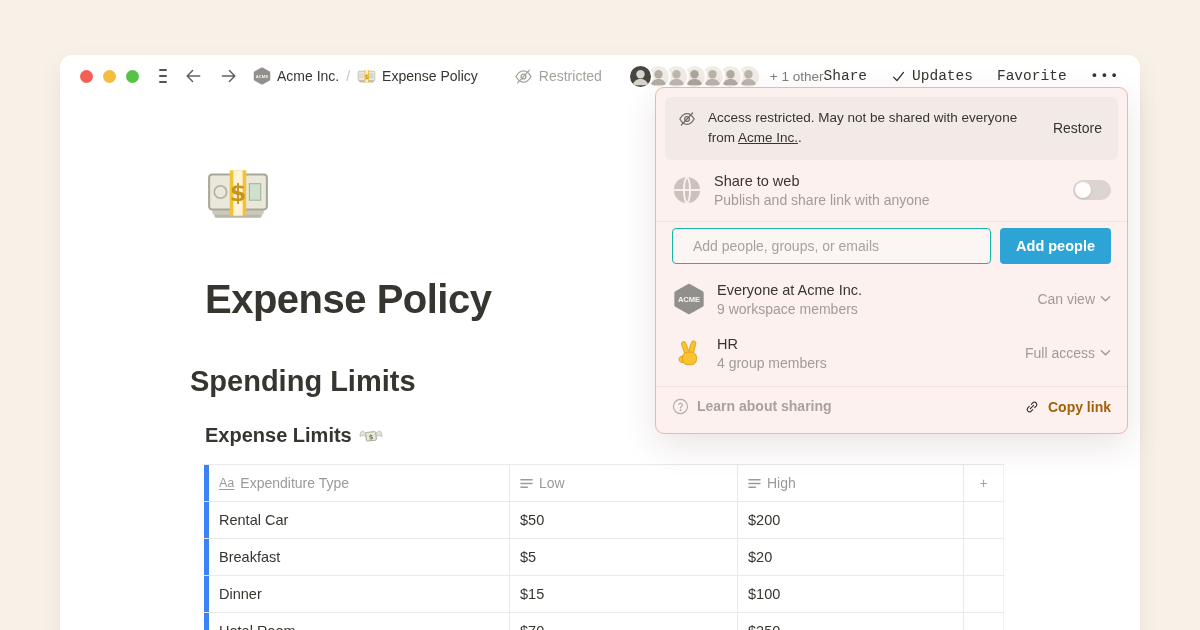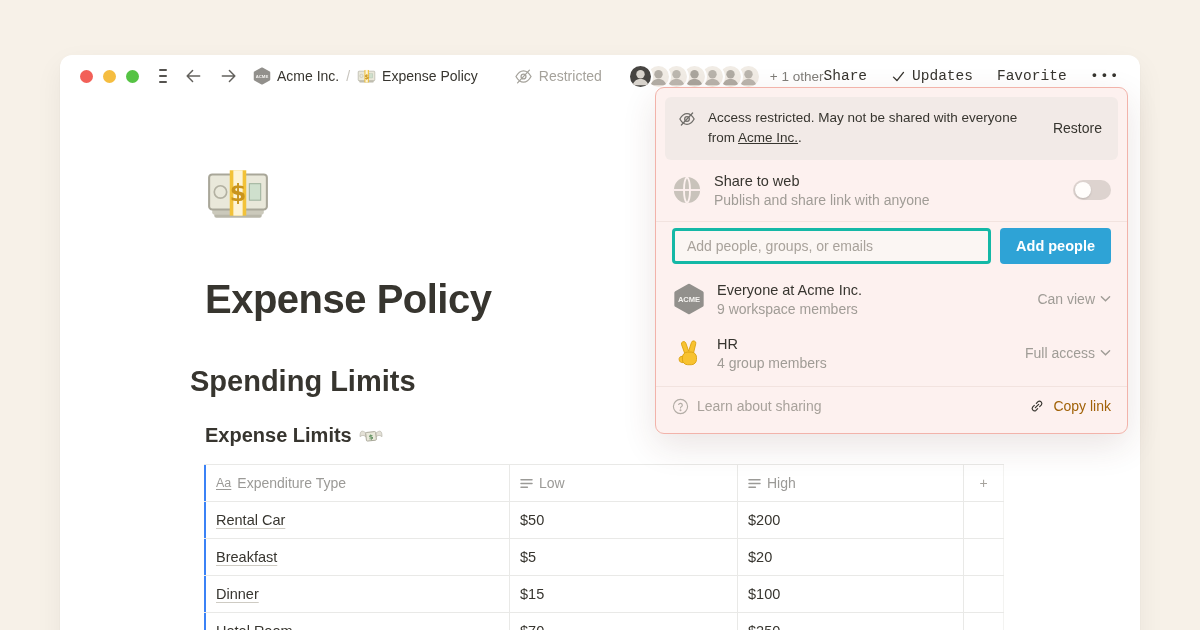--- a/index.html
+++ b/index.html
@@ -35,50 +35,50 @@
   
   .page-icon { position:absolute; left:145px; top:106px; width:66px; height:66px; }
   .doc-title { position:absolute; left:145px; top:222px; font-size:40px; font-weight:700; letter-spacing:-0.5px; }
   .h2 { position:absolute; left:130px; top:310px; font-size:29px; font-weight:700; }
   .h3 { position:absolute; left:145px; top:369px; font-size:20px; font-weight:700; display:flex; align-items:center; gap:7px; }
 
   .db-table { position:absolute; left:144px; top:409px; width:800px; font-size:14.5px; }
   .t-row { display:grid; grid-template-columns:306px 228px 226px 40px; border-bottom:1px solid #e9e9e7; }
   .t-row.head { border-top:1px solid #e9e9e7; color:#9b9a97; font-size:14px; }
   .t-cell { padding:8px 10px; min-height:36px; display:flex; align-items:center; gap:6px; border-right:1px solid #e9e9e7; }
-  .t-cell:first-child{ border-left:2px solid #3b82f6; }
+  .t-cell:first-child{ border-left:5px solid #3b82f6; }
   .t-cell.plus { justify-content:center; color:#a5a29c; border-right:1px solid #f3f3f1; }
-  .t-cell.title-cell span { text-decoration:underline; text-decoration-color:#cecbc3; text-underline-offset:3px; }
+  .t-cell.title-cell span { text-decoration-color:#cecbc3; text-underline-offset:3px; }
   .prop-icon { color:#9b9a97; font-size:12px; display:flex; align-items:center; }
   .aa { font-size:12.5px; text-decoration:underline; text-underline-offset:2px; }
 
   
   .dialog { position:absolute; left:655px; top:87px; width:473px; height:347px; z-index:10;
             background:#fdf1ef; border:1.5px solid #f2b3aa; border-radius:9px;
             box-shadow:0 12px 34px rgba(90,40,30,.12); padding:9px 9px 0; font-size:14px; }
   .banner { background:#f2eae7; border-radius:6px; display:flex; align-items:flex-start; gap:12px; padding:11px 16px 11px 13px; }
   .banner-text { font-size:13.5px; line-height:1.5; width:310px; }
   .banner-text a { color:#37352f; }
   .restore { margin-left:auto; align-self:center; cursor:pointer; font-size:14px; }
   .row { display:flex; align-items:center; gap:12px; padding:13px 7px; }
   .row .txt { display:flex; flex-direction:column; gap:3px; }
   .row .txt .t { font-size:14.5px; }
   .row .txt .s { font-size:14px; color:#a09c96; }
   .row-divider { height:1px; background:#f2e3df; margin:0 -9px; }
   .toggle { margin-left:auto; width:38px; height:20px; border-radius:10px; background:#ddd3cf; position:relative; cursor:pointer; }
   .toggle .knob { position:absolute; left:2px; top:2px; width:16px; height:16px; border-radius:50%; background:#fffdfb; box-shadow:0 1px 2px rgba(0,0,0,.15); }
   .invite { display:flex; gap:9px; padding:6px 7px 10px; }
-  .invite input { flex:1; height:36px; background:#fbf6f3; border:3px solid #14b8a6; border-radius:4px;
-                  padding:0 12px; font-size:14px; font-family:inherit; color:#37352f; outline:none; }
+  .invite input { flex:1; height:36px; background:#fbf6f3; border:1px solid #14b8a6; border-radius:4px;
+                  padding:0 20px; font-size:14px; font-family:inherit; color:#37352f; outline:none; }
   .invite input::placeholder { color:#a8a29b; }
   .btn-blue { height:36px; padding:0 16px; background:#2ea3d6; color:#fff; border:none; border-radius:4px;
               font-size:14.5px; font-weight:bold; font-family:inherit; cursor:pointer; }
   .perm { margin-left:auto; display:flex; align-items:center; gap:5px; color:#9f9c96; font-size:14px; cursor:pointer; white-space:nowrap; }
   .member-icon { width:33px; height:33px; display:flex; align-items:center; justify-content:center; }
-  .dlg-footer { border-top:1px solid #f2e3df; margin:2px -9px 0; padding:11px 16px; display:flex; align-items:flex-start; }
+  .dlg-footer { border-top:1px solid #f2e3df; margin:2px -9px 0; padding:11px 16px; display:flex; align-items:flex-end;font-weight:bold; }
   .learn { display:flex; align-items:center; gap:8px; color:#a8a29b; cursor:pointer; }
   .copylink { margin-left:auto; display:flex; align-items:center; gap:8px; cursor:pointer; color:#a16207; }
 
   svg { display:block; }
 </style>
 </head>
 <body>
 
 <div class="window">
 

